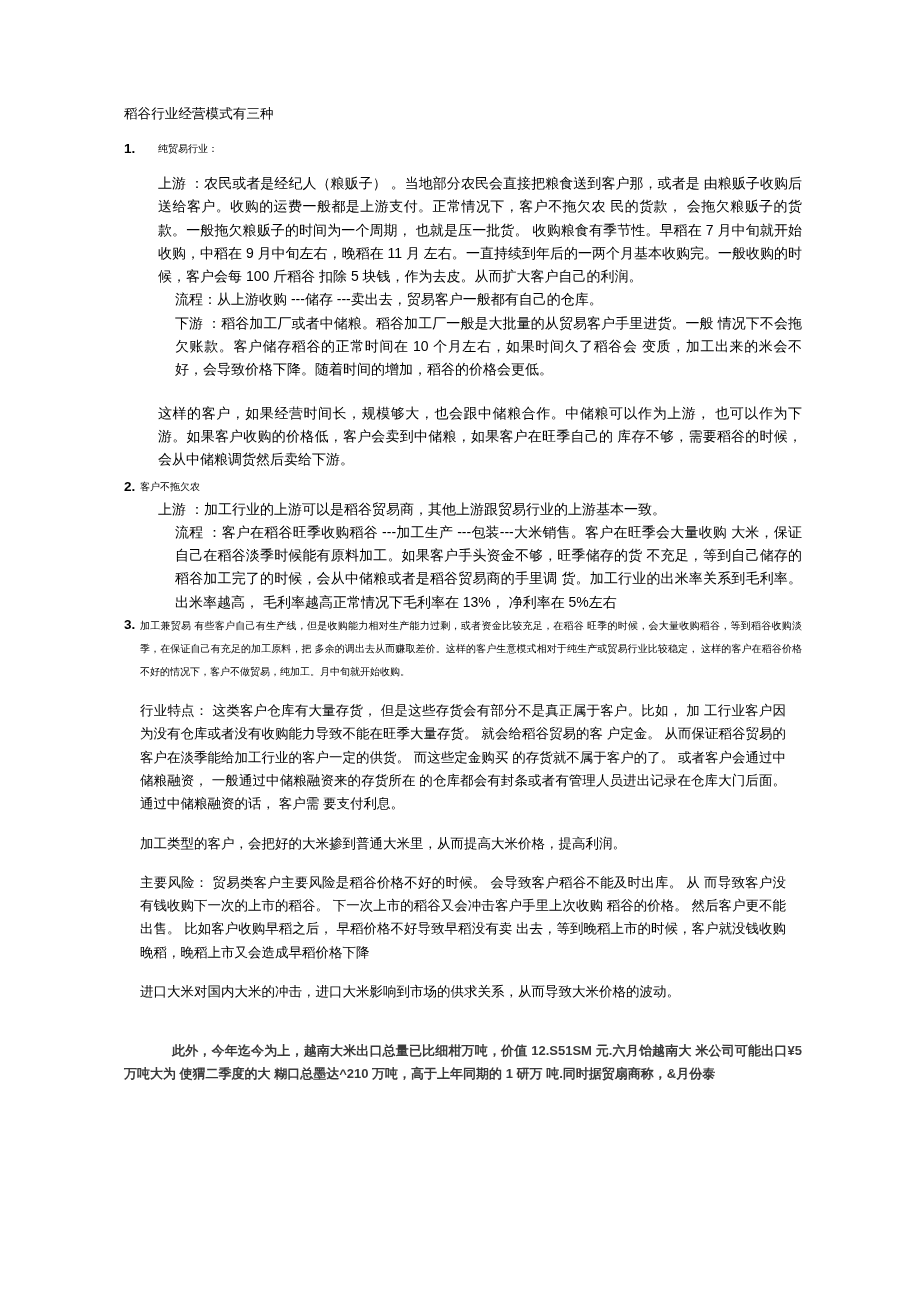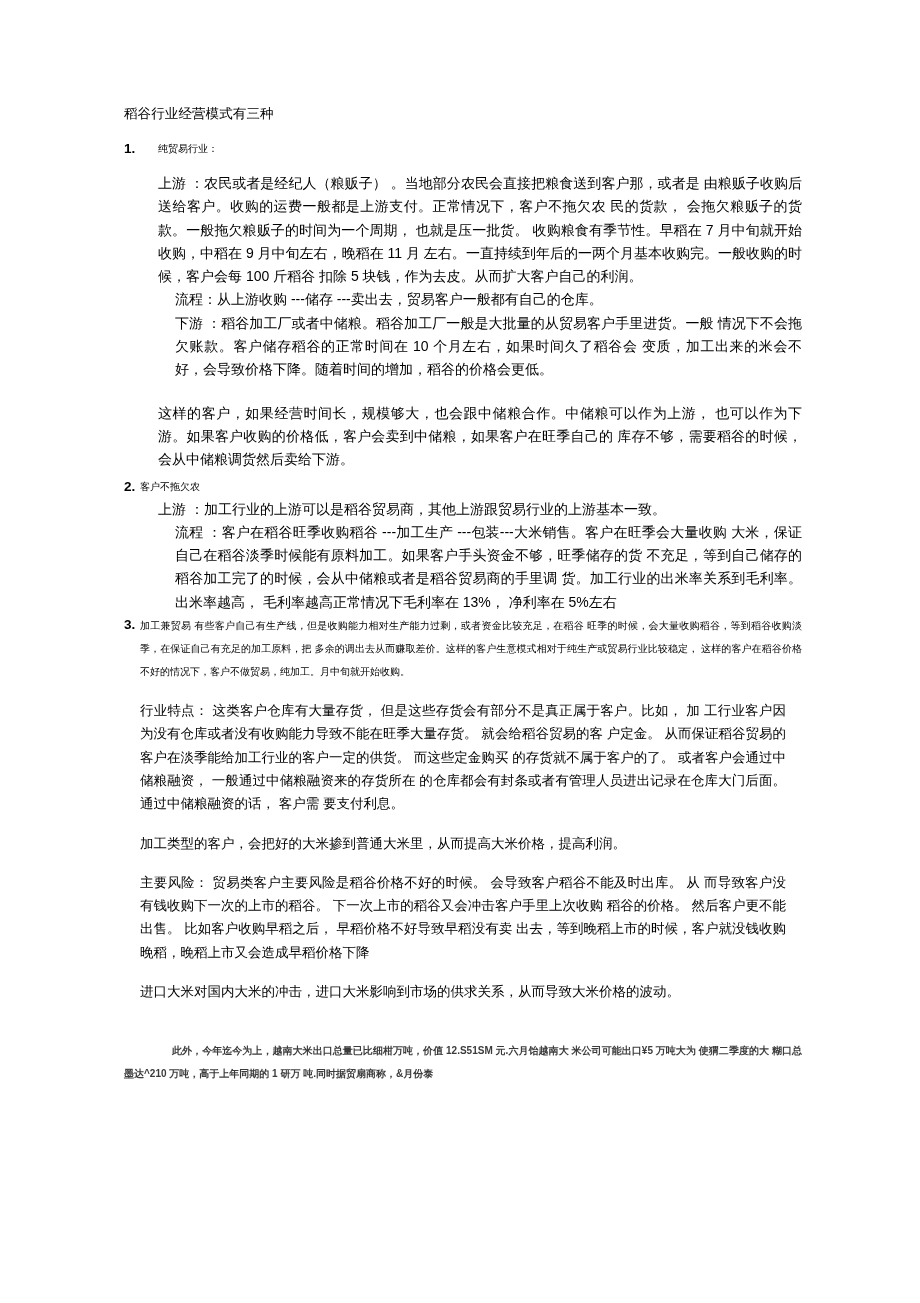--- a/index.html
+++ b/index.html
@@ -80,21 +80,21 @@
     text-justify: inter-character;
   }
   .flush-block {
     margin-left: 0;
     width: 678px;
   }
   .final-para {
     margin-top: 36px;
     margin-left: 0;
     width: 678px;
-    font-size: 10px;
+    font-size: 13px;
     line-height: 23px;
     font-weight: bold;
     color: #3b3b3b;
     text-align: justify;
     text-justify: inter-character;
     text-indent: 48px;
   }
 </style>
 </head>
 <body>

